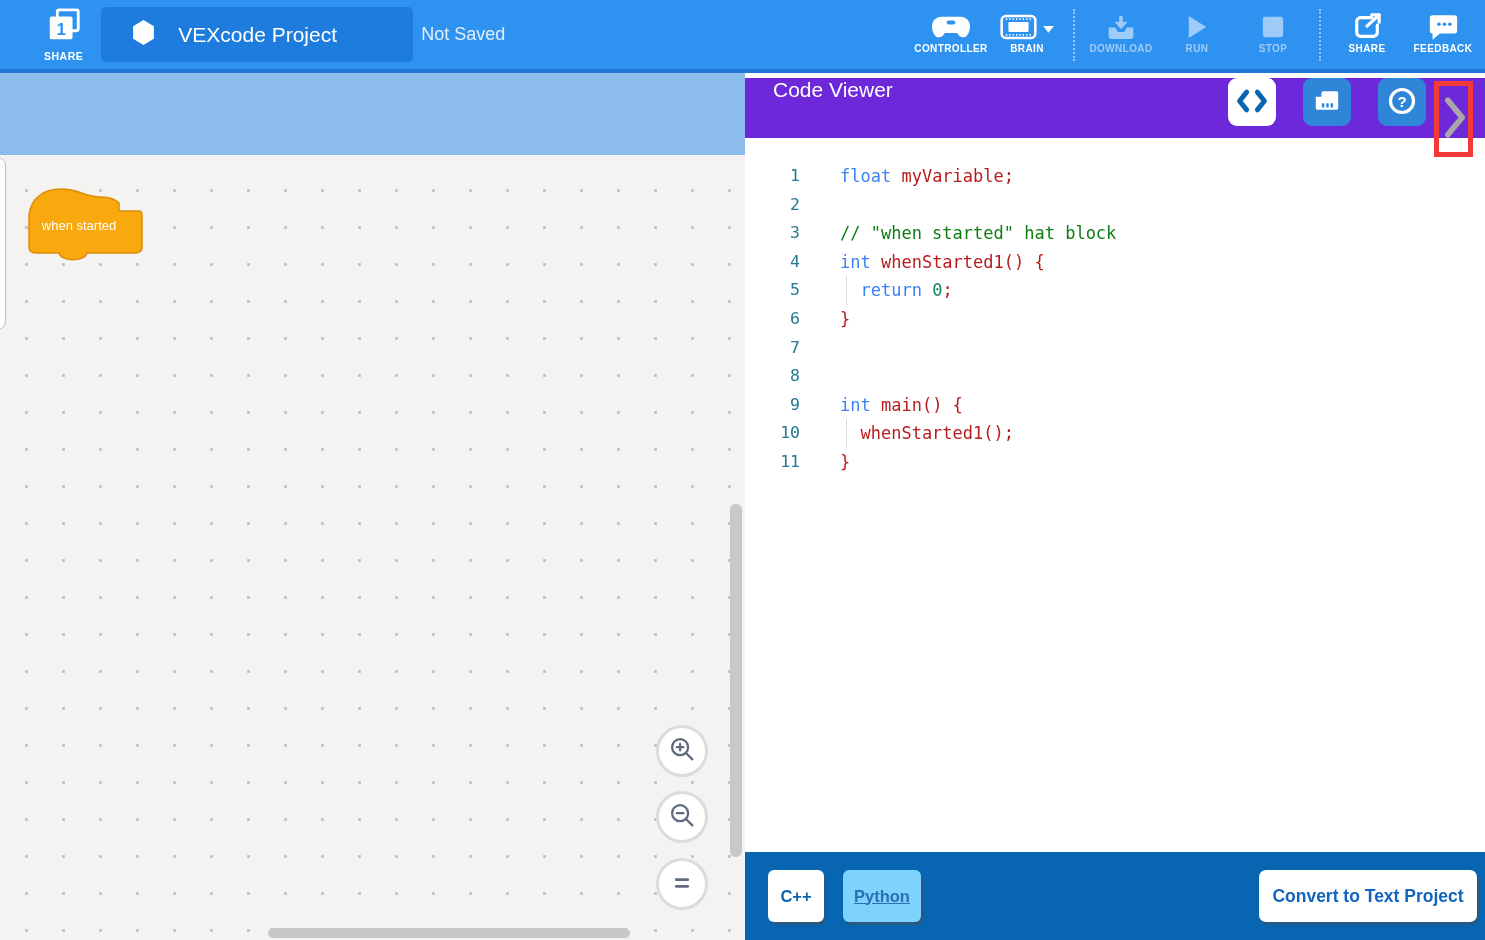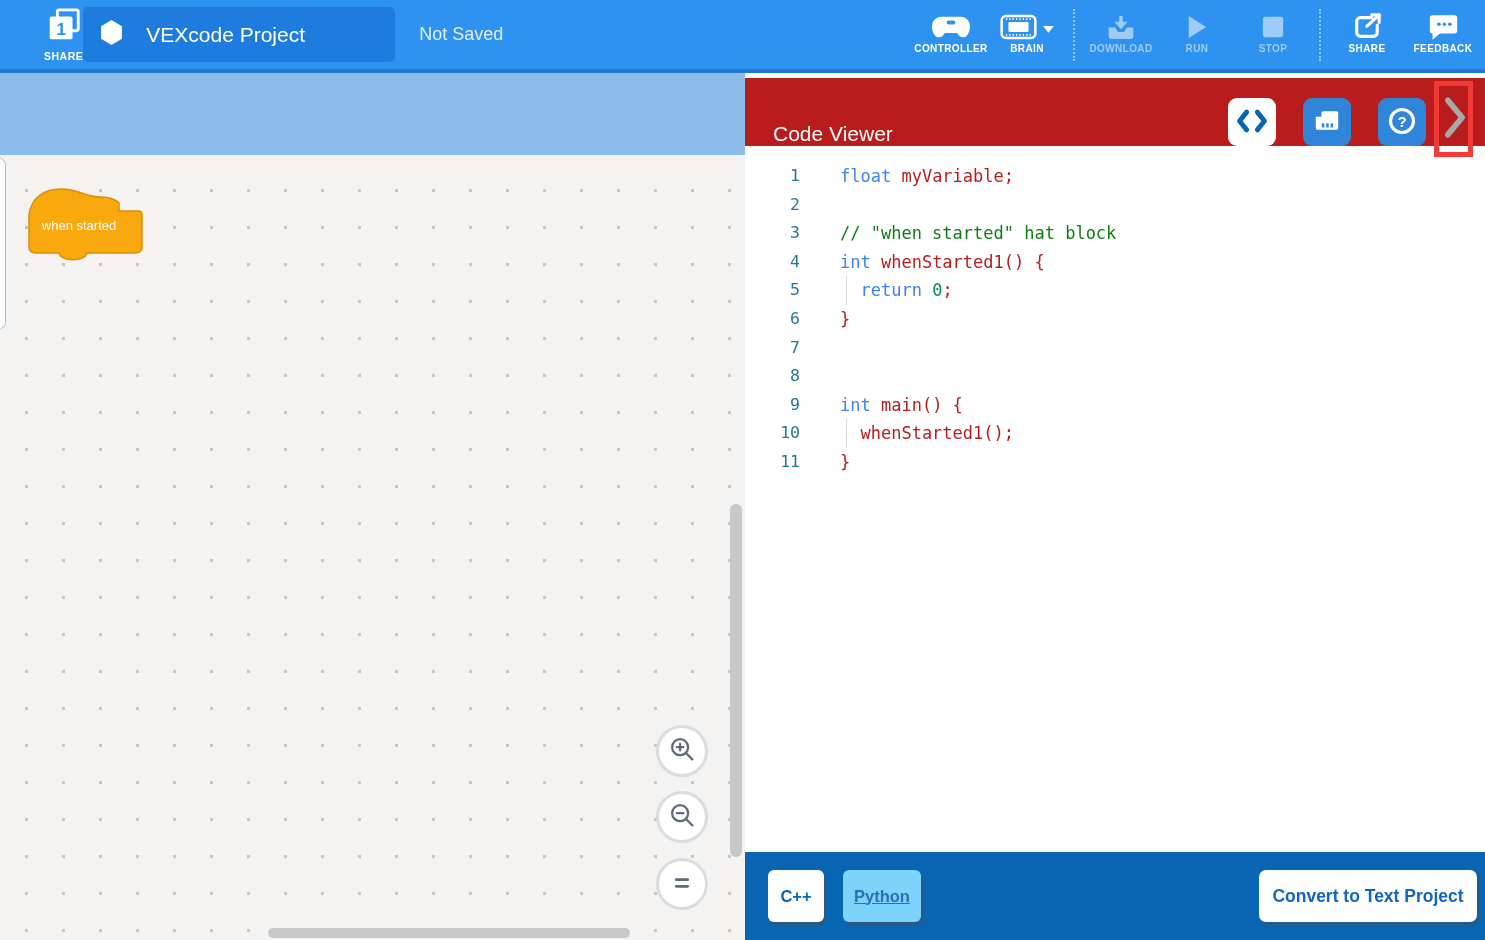--- a/index.html
+++ b/index.html
@@ -4,24 +4,24 @@
 <style>
   html,body{margin:0;padding:0;width:1485px;height:940px;overflow:hidden;
     font-family:"Liberation Sans",sans-serif;-webkit-font-smoothing:antialiased;}
   .screen{position:relative;width:1485px;height:940px;background:#F4F3F1;overflow:hidden;}
 
   
   .topbar{position:absolute;top:0;left:0;width:1485px;height:73px;background:#2E92F0;
     border-bottom:4px solid #2476D6;box-sizing:border-box;display:flex;align-items:center;z-index:30;color:#fff;}
   .slot{margin-left:44px;display:flex;flex-direction:column;align-items:center;gap:1px;cursor:pointer;}
   .slot .lbl{font-size:10.5px;font-weight:bold;letter-spacing:.5px;}
-  .project-btn{width:312px;height:55px;background:#1E7CDE;border:none;border-radius:5px;
-    display:flex;align-items:center;padding-left:16px;gap:22px;color:#fff;font-size:21px;
+  .project-btn{margin-left:18px;width:312px;height:55px;background:#1E7CDE;border:none;border-radius:5px;
+    display:flex;align-items:center;padding-left:30px;gap:22px;color:#fff;font-size:21px;
     font-family:"Liberation Sans",sans-serif;cursor:pointer;}
-  .save-status{margin-left:24px;font-size:18px;color:#E3EEFA;}
+  .save-status{margin-left:8px;font-size:18px;color:#E3EEFA;}
   .tb-actions{margin-left:auto;margin-right:4px;display:flex;align-items:center;}
   .tb-item{width:76px;display:flex;flex-direction:column;align-items:center;gap:0;color:#fff;cursor:pointer;}
   .tb-item .lbl{font-size:10px;font-weight:bold;letter-spacing:.4px;white-space:nowrap;}
   .tb-item.disabled{color:#9ECBF8;cursor:default;}
   .tb-item .ico-row{display:flex;align-items:center;gap:5px;height:28px;}
   .tb-sep{width:0;height:52px;border-left:2px dotted rgba(255,255,255,.5);margin:0 8px;}
 
   
   .band{position:absolute;top:73px;left:0;width:745px;height:82px;background:#8CBCEC;z-index:5;}
   .canvas{position:absolute;top:155px;left:0;width:745px;height:785px;background:#F4F3F1;
@@ -33,22 +33,22 @@
   .hat-block .blk-label{position:absolute;left:0;top:33px;width:104px;text-align:center;
     color:#fff;font-size:13px;}
   .zoom-btn{position:absolute;left:656px;width:52px;height:52px;border-radius:50%;background:#fff;
     border:3px solid #DCDCDC;box-sizing:border-box;display:flex;align-items:center;justify-content:center;
     cursor:pointer;padding:0;}
   .vscroll{position:absolute;left:730px;top:349px;width:12px;height:353px;background:#C8C8C8;border-radius:6px;cursor:pointer;}
   .hscroll{position:absolute;left:268px;top:773px;width:362px;height:10px;background:#C8C8C8;border-radius:5px;cursor:pointer;}
 
   
   .code-panel{position:absolute;top:73px;left:745px;width:740px;height:867px;background:#fff;z-index:10;}
-  .cv-header{position:absolute;top:5px;left:0;width:740px;height:68px;background:#b91c1c;
-    display:flex;align-items:flex-end;color:#fff;}
+  .cv-header{position:absolute;top:5px;left:0;width:740px;height:60px;background:#6d28d9;
+    display:flex;align-items:flex-start;color:#fff;}
   .cv-title{margin:0 0 0 28px;font-size:21px;font-weight:500;}
   .cv-btns{margin-left:auto;margin-right:59px;display:flex;gap:27px;}
   .cv-btn{width:48px;height:48px;border-radius:9px;background:#2F86D9;border:none;cursor:pointer;
     display:flex;align-items:center;justify-content:center;padding:0;}
   .cv-btn.active{background:#fff;}
   .collapse-btn{position:absolute;left:698px;top:20px;width:24px;height:42px;background:transparent;border:none;
     cursor:pointer;display:flex;align-items:center;justify-content:center;padding:0;}
   .highlight-box{position:absolute;left:689px;top:3px;width:39px;height:76px;border:5px solid #F23B36;
     box-sizing:border-box;pointer-events:none;z-index:5;}
 

